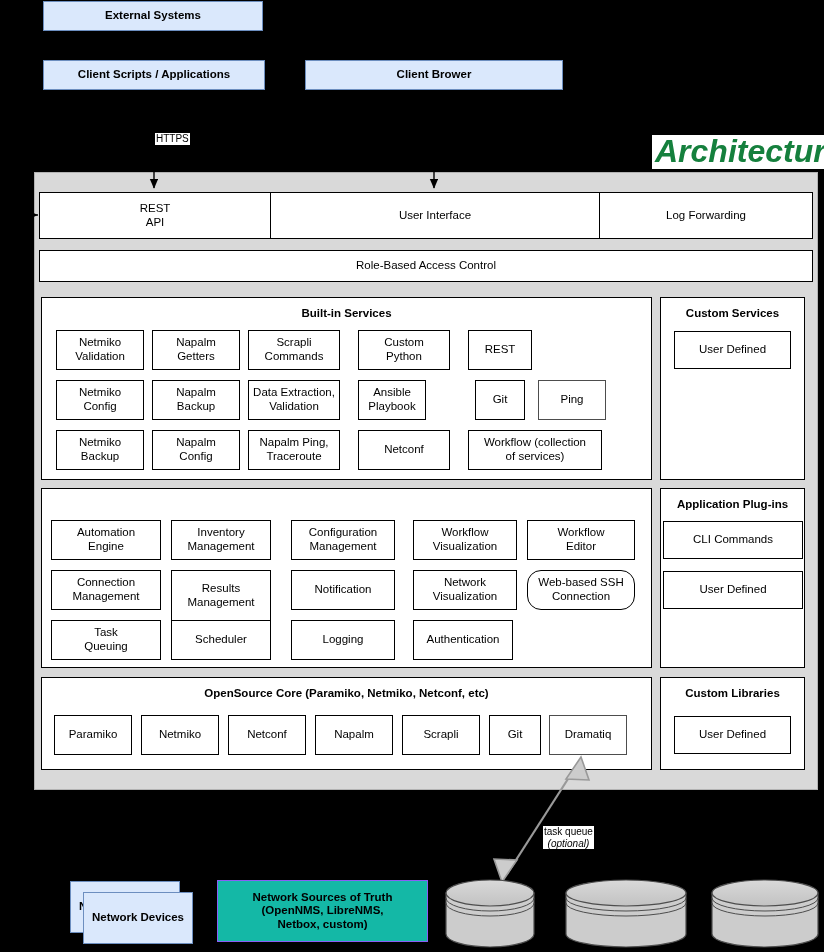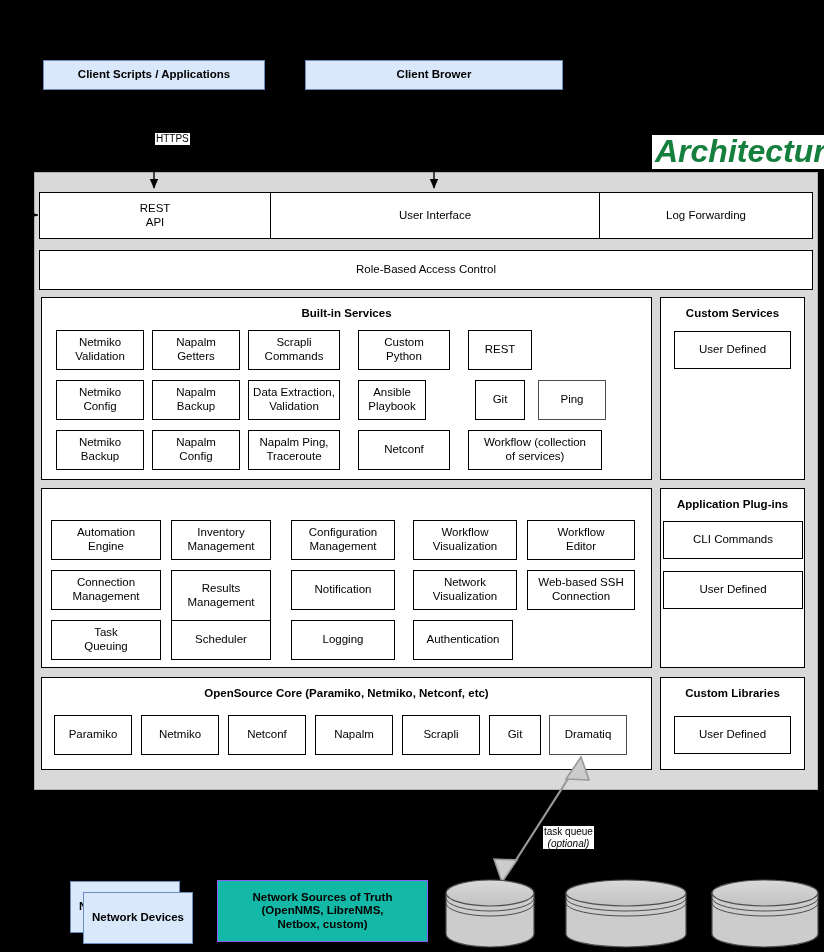--- a/index.html
+++ b/index.html
@@ -98,20 +98,23 @@
     left: 0; top: 0;
     width: 824px; height: 952px;
     pointer-events: none;
   }
 </style>
 </head>
 <body>
 
 <div id="canvas">
 
+  <div class="box blue" style="left:43px; top:1px; width:220px; height:30px;">
+    <span>External Systems</span>
+  </div>
 
   <div class="box blue" style="left:305px; top:60px; width:258px; height:30px;">
     <span>Client Brower</span>
   </div>
 
   <div class="box blue" style="left:43px; top:60px; width:222px; height:30px;">
     <span>Client Scripts / Applications</span>
   </div>
 
   <div class="label-chip" style="left:155px; top:133px;">HTTPS</div>
@@ -123,21 +126,21 @@
   <div class="box white" style="left:39px; top:192px; width:232px; height:47px;">
     <span><span>REST</span><br><span>API</span></span>
   </div>
   <div class="box white" style="left:599px; top:192px; width:214px; height:47px;">
     <span>Log Forwarding</span>
   </div>
   <div class="box white" style="left:270px; top:192px; width:330px; height:47px;">
     <span>User Interface</span>
   </div>
 
-  <div class="box white" style="left:39px; top:250px; width:774px; height:40px;">
+  <div class="box white" style="left:39px; top:250px; width:774px; height:32px;">
     <span>Role-Based Access Control</span>
   </div>
 
   <div class="box white" style="left:41px; top:297px; width:611px; height:183px; display:block;"></div>
   <div class="section-title" style="left:41px; top:307px; width:611px;">Built-in Services</div>
   <div id="builtin-items">
       <div class="box white" style="left: 56px; top: 330px; width: 88px; height: 40px; white-space: pre-line;"><span>Netmiko
 Validation</span></div>
       <div class="box white" style="left: 152px; top: 330px; width: 88px; height: 40px; white-space: pre-line;"><span>Napalm
 Getters</span></div>
@@ -185,21 +188,21 @@
 Visualization</span></div>
       <div class="box white" style="left: 527px; top: 520px; width: 108px; height: 40px; white-space: pre-line;"><span>Workflow
 Editor</span></div>
       <div class="box white" style="left: 51px; top: 570px; width: 110px; height: 40px; white-space: pre-line;"><span>Connection
 Management</span></div>
       <div class="box white" style="left: 171px; top: 570px; width: 100px; height: 52px; white-space: pre-line;"><span>Results
 Management</span></div>
       <div class="box white" style="left: 291px; top: 570px; width: 104px; height: 40px; white-space: pre-line;"><span>Notification</span></div>
       <div class="box white" style="left: 413px; top: 570px; width: 104px; height: 40px; white-space: pre-line;"><span>Network
 Visualization</span></div>
-      <div class="box white" style="left: 527px; top: 570px; width: 108px; height: 40px; white-space: pre-line;"><span>Web-based SSH
+      <div class="box white" style="left: 527px; top: 570px; width: 108px; height: 40px; white-space: pre-line; border-radius: 14px;"><span>Web-based SSH
 Connection</span></div>
       <div class="box white" style="left: 51px; top: 620px; width: 110px; height: 40px; white-space: pre-line;"><span>Task
 Queuing</span></div>
       <div class="box white" style="left: 171px; top: 620px; width: 100px; height: 40px; white-space: pre-line;"><span>Scheduler</span></div>
       <div class="box white" style="left: 291px; top: 620px; width: 104px; height: 40px; white-space: pre-line;"><span>Logging</span></div>
       <div class="box white" style="left: 413px; top: 620px; width: 100px; height: 40px; white-space: pre-line;"><span>Authentication</span></div>
     </div>
 
   <div class="box white" style="left:660px; top:488px; width:145px; height:180px; display:block;"></div>
   <div class="section-title" style="left:660px; top:498px; width:145px;">Application Plug-ins</div>

